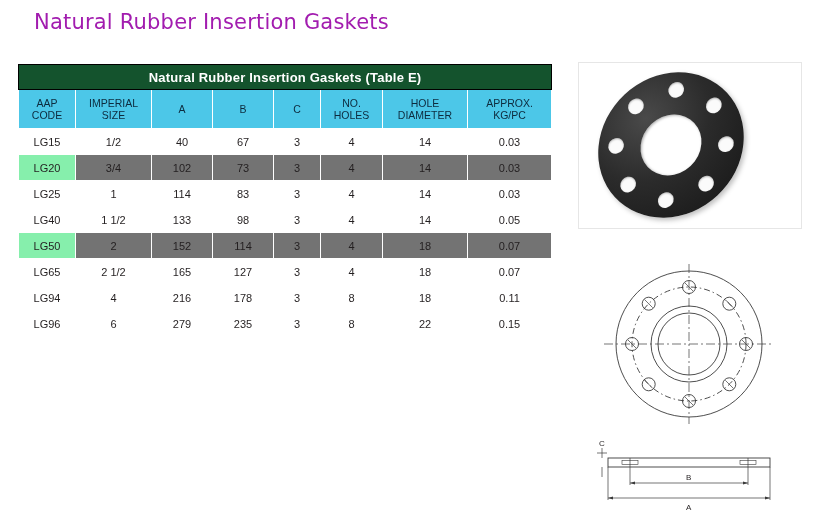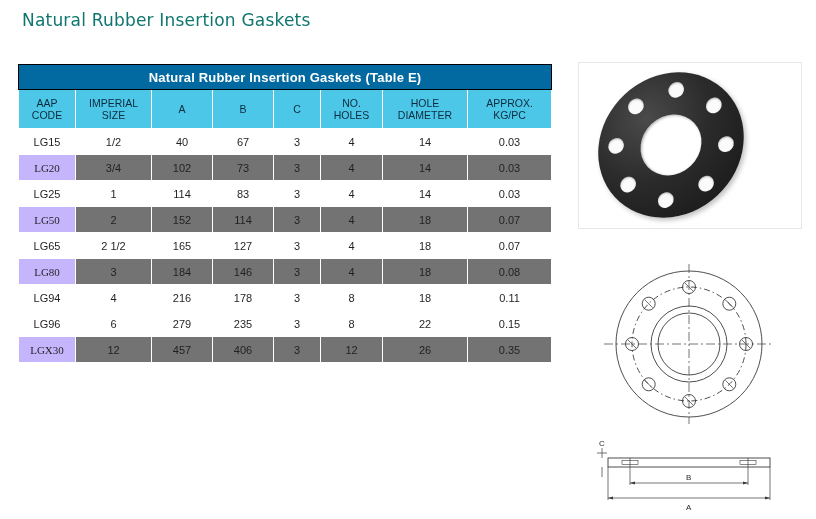--- a/index.html
+++ b/index.html
@@ -11,25 +11,25 @@
     width: 816px;
     height: 519px;
     font-family: "Liberation Sans", sans-serif;
     color: #231f20;
     position: relative;
     overflow: hidden;
   }
 
   #page-title {
     position: absolute;
-    left: 22px;
+    left: 34px;
     top: 10px;
-    font-size: 17px;
+    font-size: 21px;
     font-weight: 400;
-    color: #0f766e;
+    color: #a21caf;
     letter-spacing: 0.2px;
     font-family: "DejaVu Sans", sans-serif;
   }
 
   
   #table-wrap {
     position: absolute;
     left: 18px;
     top: 64px;
     width: 533px;
@@ -42,21 +42,21 @@
   }
   table.spec td, table.spec th {
     border: 1px solid #ffffff;
     text-align: center;
     vertical-align: middle;
     padding: 0;
     height: 25px;
     font-weight: normal;
   }
   tr.title-row th {
-    background: #0369a1;
+    background: #14532d;
     color: #ffffff;
     font-size: 13px;
     font-weight: bold;
     height: 24px;
     letter-spacing: 0.2px;
     border: 1px solid #000000;
   }
   tr.head-row th {
     background: #4cc7e8;
     color: #0d2b3e;
@@ -74,21 +74,21 @@
     color: #231f20;
   }
   tr.even td {
     background: #737373;
     color: #231f20;
   }
   td.code-cell, th.code {
     font-weight: normal;
   }
   tr.odd td.code-cell { background:#ffffff; }
-  tr.even td.code-cell { background:#c4b5fd;font-family:Liberation Serif, serif; }
+  tr.even td.code-cell { background:#86efac; }
 
   
   col.c0 { width: 57px; }
   col.c1 { width: 76px; }
   col.c2 { width: 61px; }
   col.c3 { width: 61px; }
   col.c4 { width: 47px; }
   col.c5 { width: 62px; }
   col.c6 { width: 85px; }
   col.c7 { width: 84px; }
@@ -230,79 +230,69 @@
         <tr class="odd">
           <td class="code-cell">LG25</td>
           <td>1</td>
           <td>114</td>
           <td>83</td>
           <td>3</td>
           <td>4</td>
           <td>14</td>
           <td>0.03</td>
         </tr>
+        <tr class="odd">
+          <td class="code-cell">LG40</td>
+          <td>1 1/2</td>
+          <td>133</td>
+          <td>98</td>
+          <td>3</td>
+          <td>4</td>
+          <td>14</td>
+          <td>0.05</td>
+        </tr>
         <tr class="even">
           <td class="code-cell">LG50</td>
           <td>2</td>
           <td>152</td>
           <td>114</td>
           <td>3</td>
           <td>4</td>
           <td>18</td>
           <td>0.07</td>
         </tr>
         <tr class="odd">
           <td class="code-cell">LG65</td>
           <td>2 1/2</td>
           <td>165</td>
           <td>127</td>
           <td>3</td>
           <td>4</td>
           <td>18</td>
           <td>0.07</td>
         </tr>
-        <tr class="even">
-          <td class="code-cell">LG80</td>
-          <td>3</td>
-          <td>184</td>
-          <td>146</td>
-          <td>3</td>
-          <td>4</td>
-          <td>18</td>
-          <td>0.08</td>
-        </tr>
         <tr class="odd">
           <td class="code-cell">LG94</td>
           <td>4</td>
           <td>216</td>
           <td>178</td>
           <td>3</td>
           <td>8</td>
           <td>18</td>
           <td>0.11</td>
         </tr>
         <tr class="odd">
           <td class="code-cell">LG96</td>
           <td>6</td>
           <td>279</td>
           <td>235</td>
           <td>3</td>
           <td>8</td>
           <td>22</td>
           <td>0.15</td>
-        </tr>
-        <tr class="even">
-          <td class="code-cell">LGX30</td>
-          <td>12</td>
-          <td>457</td>
-          <td>406</td>
-          <td>3</td>
-          <td>12</td>
-          <td>26</td>
-          <td>0.35</td>
         </tr>
       </tbody>
   </table>
 </div>
 
 <div id="photo">
   <div class="gasket" id="gasket-photo">
     <div class="bore"></div>
   <div class="hole" style="left: 85.1255px; top: 19.1163px;"></div>
       <div class="hole" style="left: 120.676px; top: 43.0582px;"></div>

